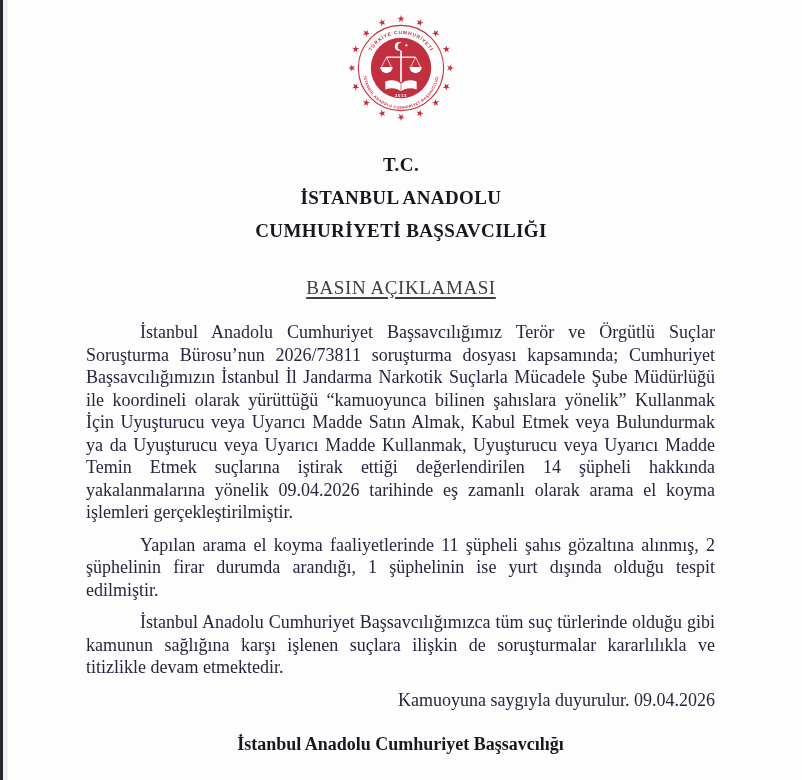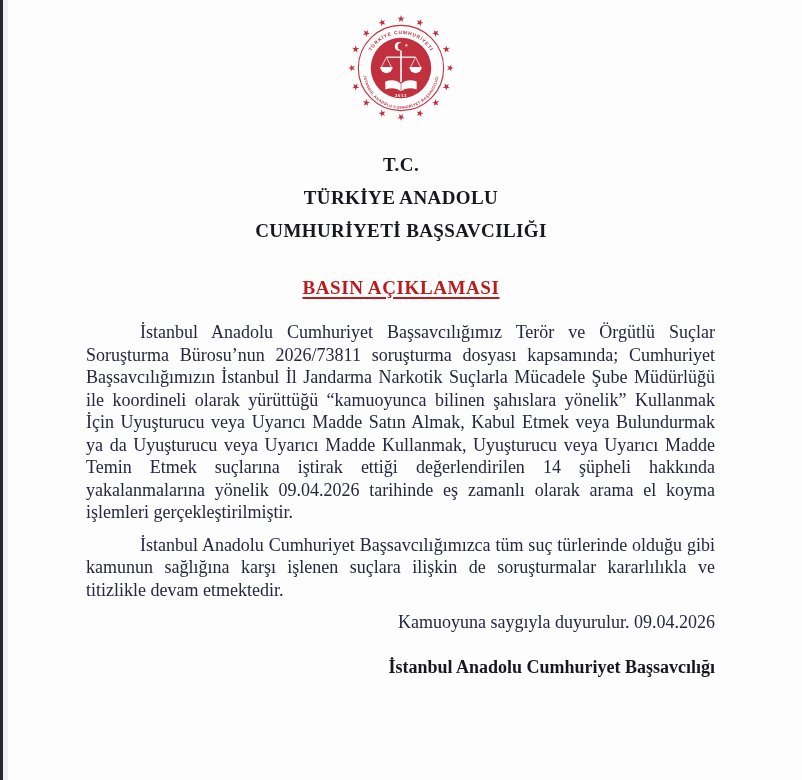--- a/index.html
+++ b/index.html
@@ -34,23 +34,23 @@
     font-size: 19px;
     font-weight: 700;
     line-height: 33px;
     letter-spacing: 0.4px;
     color: #17171f;
   }
   .doc-title {
     margin-top: 30px;
     text-align: center;
     font-size: 19px;
-    font-weight: 700;
+    font-weight: 400;
     letter-spacing: 0.6px;
-    color: #b91c1c;
+    color: #404040;
     text-decoration: underline;
     text-decoration-thickness: 2px;
     text-underline-offset: 3px;
   }
   .content {
     margin: 22px 87px 0 86px;
     font-size: 18px;
     line-height: 22.5px;
     color: #262640;
     text-align: justify;
@@ -58,21 +58,21 @@
   .content p {
     margin: 0 0 10px 0;
     text-indent: 54px;
   }
   .closing {
     margin-top: 8px !important;
     text-align: right;
   }
   .signature {
     margin-top: 22px !important;
-    text-align: right;
+    text-align: center;
     text-indent: 0 !important;
     font-weight: 700;
     color: #17171f;
   }
   .emblem-ring-text {
     font-family: "Liberation Sans", sans-serif;
     font-weight: 700;
   }
 </style>
 </head>
@@ -142,25 +142,26 @@
         <path d="M100,129 C92,122 81,121 71,125 L71,140 C81,136 92,137 100,143 C108,137 119,136 129,140 L129,125 C119,121 108,122 100,129 Z" fill="#ffffff"></path>
         <line x1="100" y1="129" x2="100" y2="143" stroke="#c22f3e" stroke-width="1.2"></line>
       </g>
 
       <text x="100" y="153" text-anchor="middle" fill="#ffffff" font-size="8" letter-spacing="1" class="emblem-ring-text">2013</text>
     </svg>
   </div>
 
   <div class="doc-header">
     <div>T.C.</div>
-    <div>TÜRKİYE ANADOLU</div>
+    <div>İSTANBUL ANADOLU</div>
     <div>CUMHURİYETİ BAŞSAVCILIĞI</div>
   </div>
 
   <div class="doc-title">BASIN AÇIKLAMASI</div>
 
   <div class="content">
     <p>İstanbul Anadolu Cumhuriyet Başsavcılığımız Terör ve Örgütlü Suçlar Soruşturma Bürosu’nun 2026/73811 soruşturma dosyası kapsamında; Cumhuriyet Başsavcılığımızın İstanbul İl Jandarma Narkotik Suçlarla Mücadele Şube Müdürlüğü ile koordineli olarak yürüttüğü “kamuoyunca bilinen şahıslara yönelik” Kullanmak İçin Uyuşturucu veya Uyarıcı Madde Satın Almak, Kabul Etmek veya Bulundurmak ya da Uyuşturucu veya Uyarıcı Madde Kullanmak, Uyuşturucu veya Uyarıcı Madde Temin Etmek suçlarına iştirak ettiği değerlendirilen 14 şüpheli hakkında yakalanmalarına yönelik 09.04.2026 tarihinde eş zamanlı olarak arama el koyma işlemleri gerçekleştirilmiştir.</p>
+    <p>Yapılan arama el koyma faaliyetlerinde 11 şüpheli şahıs gözaltına alınmış, 2 şüphelinin firar durumda arandığı, 1 şüphelinin ise yurt dışında olduğu tespit edilmiştir.</p>
     <p>İstanbul Anadolu Cumhuriyet Başsavcılığımızca tüm suç türlerinde olduğu gibi kamunun sağlığına karşı işlenen suçlara ilişkin de soruşturmalar kararlılıkla ve titizlikle devam etmektedir.</p>
     <p class="closing">Kamuoyuna saygıyla duyurulur. 09.04.2026</p>
     <p class="signature">İstanbul Anadolu Cumhuriyet Başsavcılığı</p>
   </div>
 </div>
 
 </body></html>

